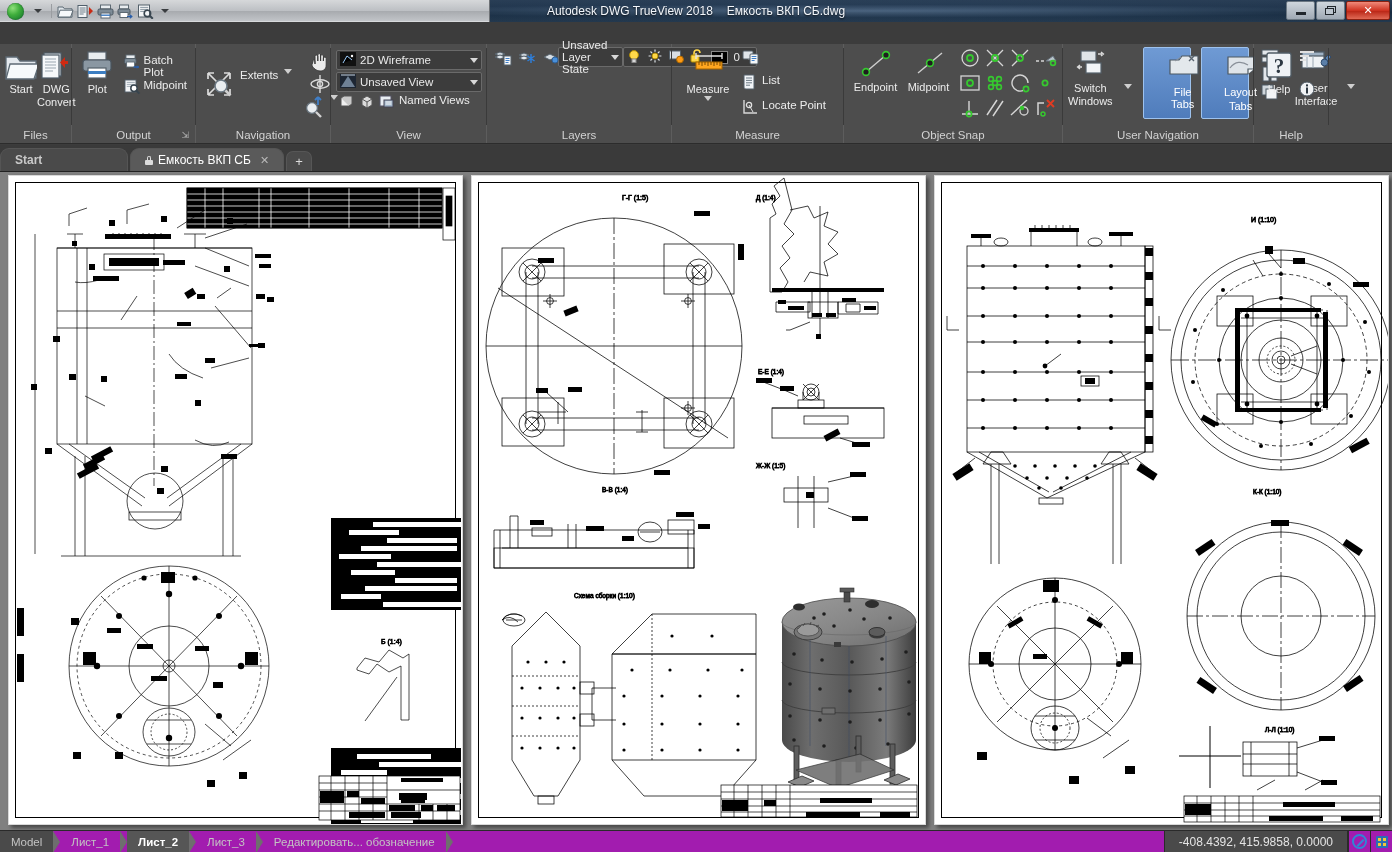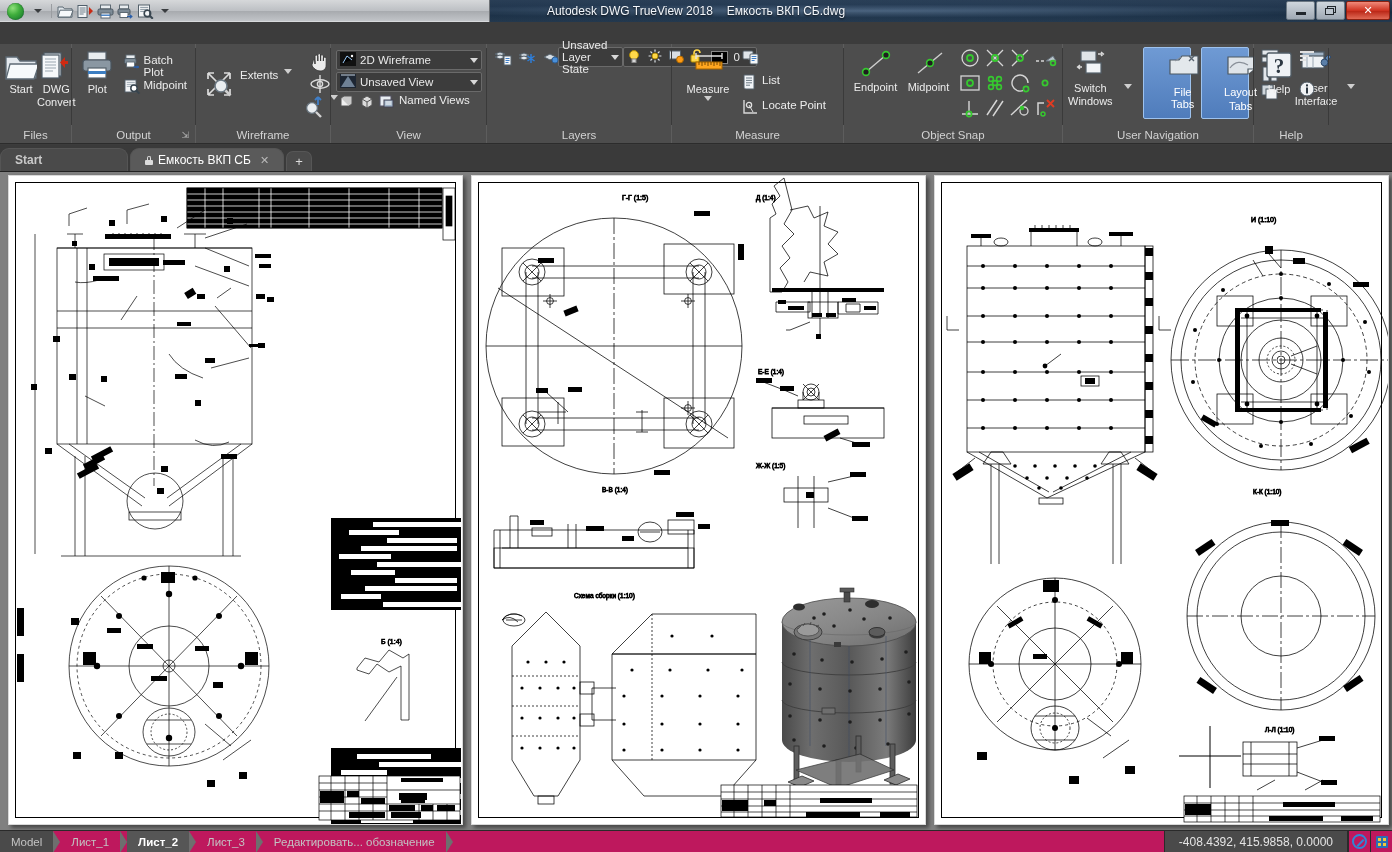--- a/index.html
+++ b/index.html
@@ -168,21 +168,21 @@
     position: absolute; background: #ffffff;
     box-shadow: 3px 3px 4px rgba(0,0,0,.45);
     border: 1px solid #d9d9d9; overflow: hidden;
   }
   .sheet .inner-border{ position:absolute; left:6px; top:6px; right:6px; bottom:6px; border:1px solid #000; }
   .sheet svg { position:absolute; left:0; top:0; }
 
   
   .statusbar {
     position: absolute; bottom: 0; left: 0; width: 1392px; height: 22px;
-    background: #be185d; display:flex; align-items:center;
+    background: #a21caf; display:flex; align-items:center;
     border-top:1px solid #2a2a2a;
   }
   .ltab {
     height:22px; padding:0 11px; display:flex;align-items:center;
     font-size:11.5px; color:#c3c3c3; position:relative;
   }
   .ltab.active{ color:#ffffff; font-weight:bold; background:#565656;}
   .ltab.model{ background:#4a4a4a; }
   .ltab-sep{
     width:0;height:0;border-top:11px solid transparent;border-bottom:11px solid transparent;
@@ -394,21 +394,21 @@
               <svg width="24" height="24" viewBox="0 0 24 24">
                 <circle cx="10" cy="13" r="5.4" fill="#e9edf0" stroke="#67737d" stroke-width="1.3"></circle>
                 <path d="M14 17l5 5" stroke="#d3d3d3" stroke-width="2.4"></path>
                 <path d="M16 2v8M16 2l-3 3M16 2l3 3" stroke="#3f7ec7" stroke-width="1.8" fill="none"></path>
               </svg>
             </span>
             <span style="width:0;height:0;border-left:4px solid transparent;border-right:4px solid transparent;border-top:5px solid #cfcfcf;"></span>
           </div>
         </div>
       </div>
-      <div class="panel-title">Wireframe</div>
+      <div class="panel-title">Navigation</div>
     </div>
 
     <div class="panel" style="width:156px">
       <div class="panel-body" style="flex-direction:column;padding-top:6px;">
         <div class="dd" style="width:146px">
           <span class="ic ic16">
             <svg width="16" height="14" viewBox="0 0 16 14">
                 <rect width="16" height="14" fill="#111"></rect>
             <g stroke="#9fd0ff" stroke-width="1">
                   <path d="M3 11l4-7 5 4"></path>

